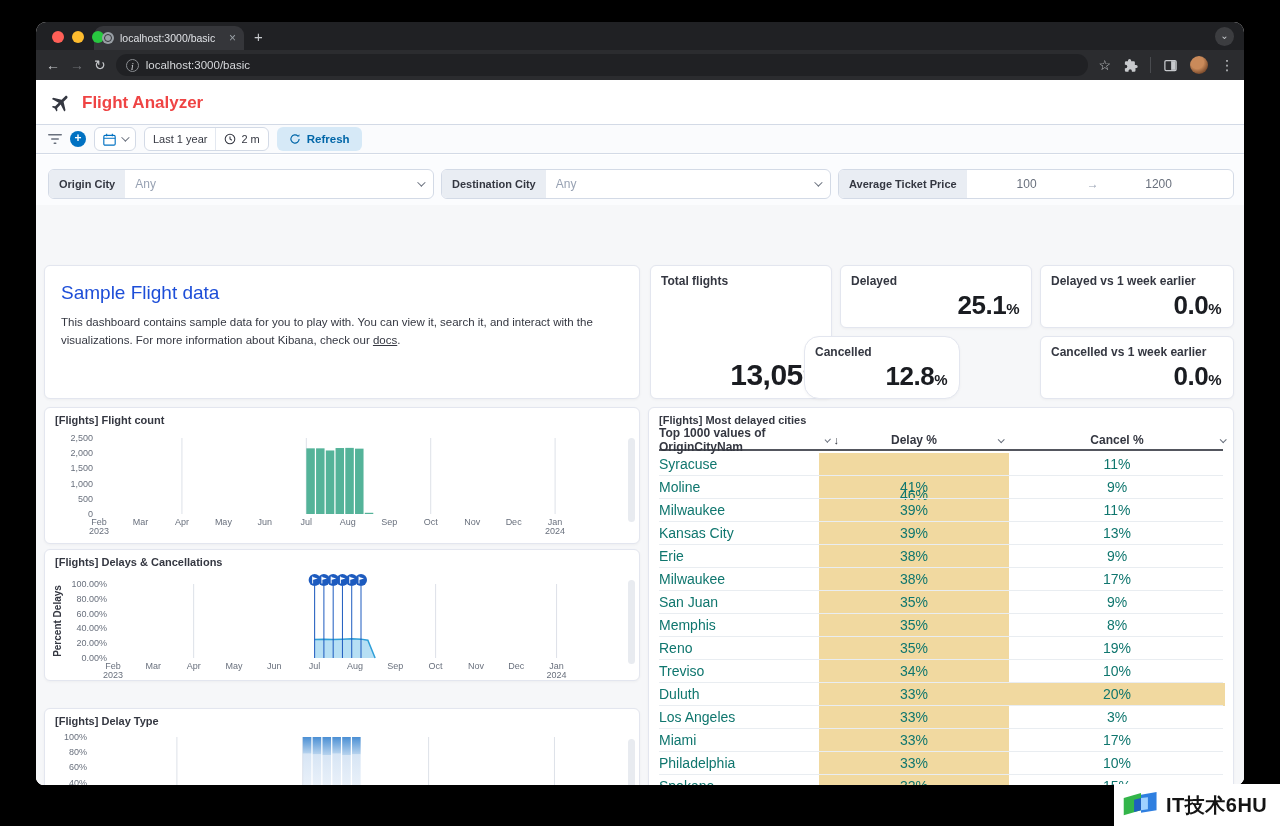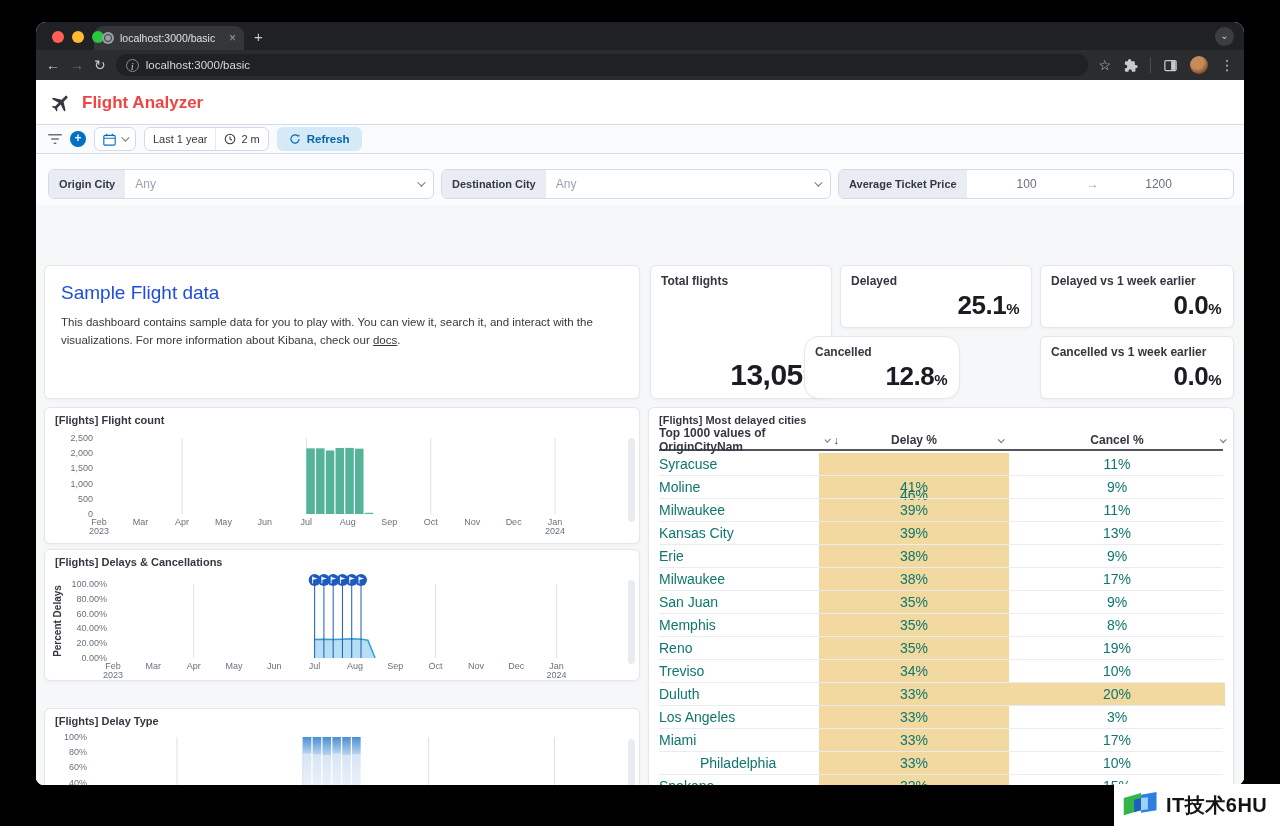--- a/index.html
+++ b/index.html
@@ -463,21 +463,21 @@
                 <div class="tcell" style="left: 0px; width: 160px;">Los Angeles</div>
                 <div class="tcell center" style="left: 160px; width: 190px;">33%</div>
                 <div class="tcell center" style="left: 350px; width: 216px;">3%</div>
               </div>
               <div class="trow" style="top: 276px;">
                 <div class="tcell" style="left: 0px; width: 160px;">Miami</div>
                 <div class="tcell center" style="left: 160px; width: 190px;">33%</div>
                 <div class="tcell center" style="left: 350px; width: 216px;">17%</div>
               </div>
               <div class="trow" style="top: 299px;">
-                <div class="tcell" style="left: 0px; width: 160px; margin-left: 41px;">Philadelphia</div>
+                <div class="tcell" style="left: 0px; width: 160px;">Philadelphia</div>
                 <div class="tcell center" style="left: 160px; width: 190px;">33%</div>
                 <div class="tcell center" style="left: 350px; width: 216px;">10%</div>
               </div>
               <div class="trow" style="top: 322px;">
                 <div class="tcell" style="left: 0px; width: 160px;">Spokane</div>
                 <div class="tcell center" style="left: 160px; width: 190px;">32%</div>
                 <div class="tcell center" style="left: 350px; width: 216px;">15%</div>
               </div>
             </div>
         </div>

